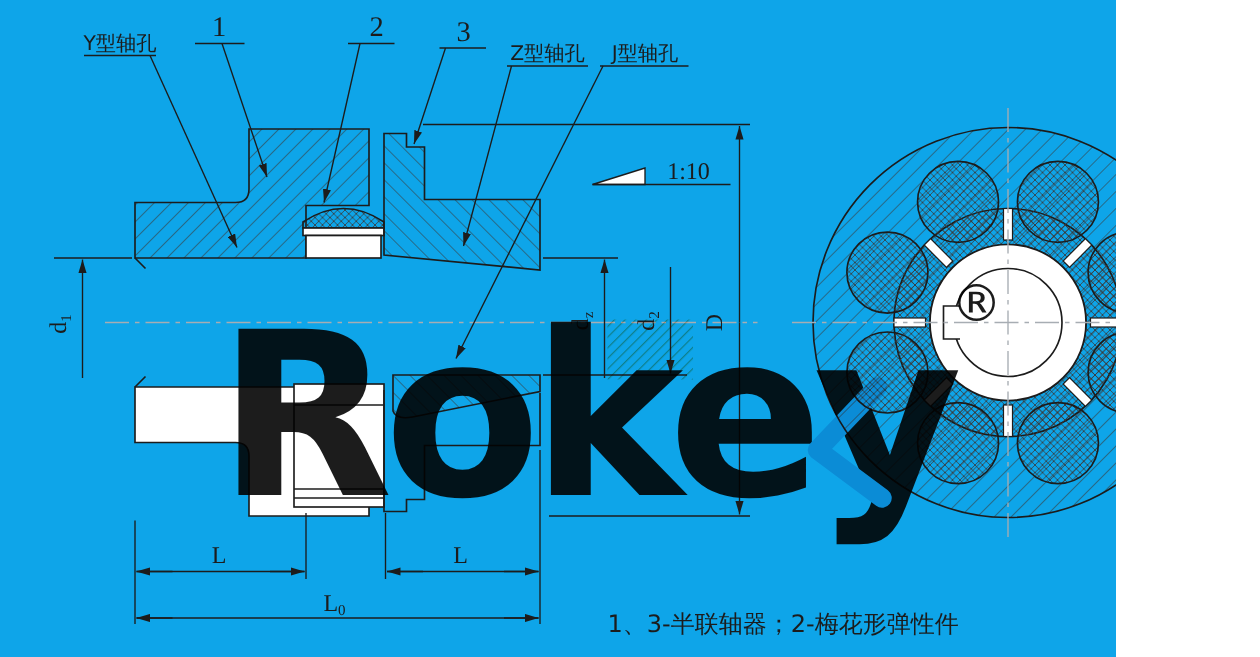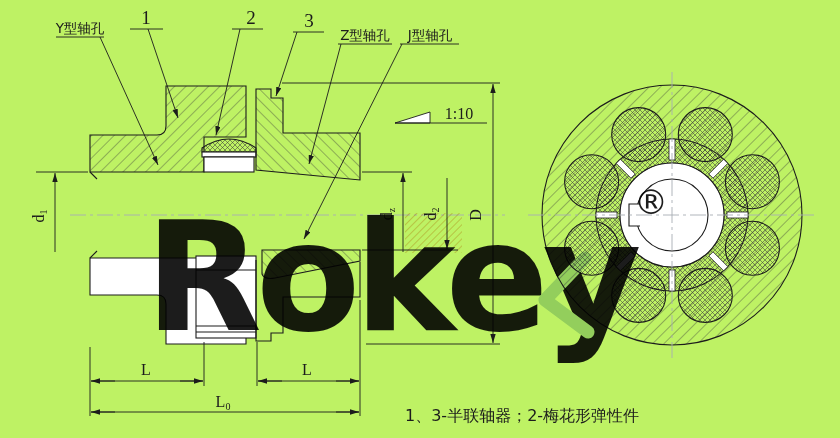--- a/index.html
+++ b/index.html
@@ -1,16 +1,16 @@
 <!DOCTYPE html>
 <html><head>
 <meta charset="utf-8">
 <style>
   html,body{margin:0;padding:0;background:#fff;}
-  .stage{position:relative;width:840px;height:438px;background:#bef264;overflow:hidden;
+  .stage{position:relative;width:744px;height:438px;background:#0ea5e9;overflow:hidden;
          font-family:"DejaVu Sans","Liberation Sans",sans-serif;}
   svg{display:block;}
   text{fill:#1c1c1c;}
   .cjk{font-family:"DejaVu Sans","Liberation Sans",sans-serif;font-size:13.5px;}
   .num{font-family:"Liberation Serif","DejaVu Serif",serif;font-size:19px;}
   .dim{font-family:"Liberation Serif","DejaVu Serif",serif;font-size:16px;}
   .note{font-family:"DejaVu Sans","Liberation Sans",sans-serif;font-size:16px;}
   .wm{font-family:"DejaVu Sans","Liberation Sans",sans-serif;font-weight:bold;
       font-size:152px;letter-spacing:-6px;}
 </style>

